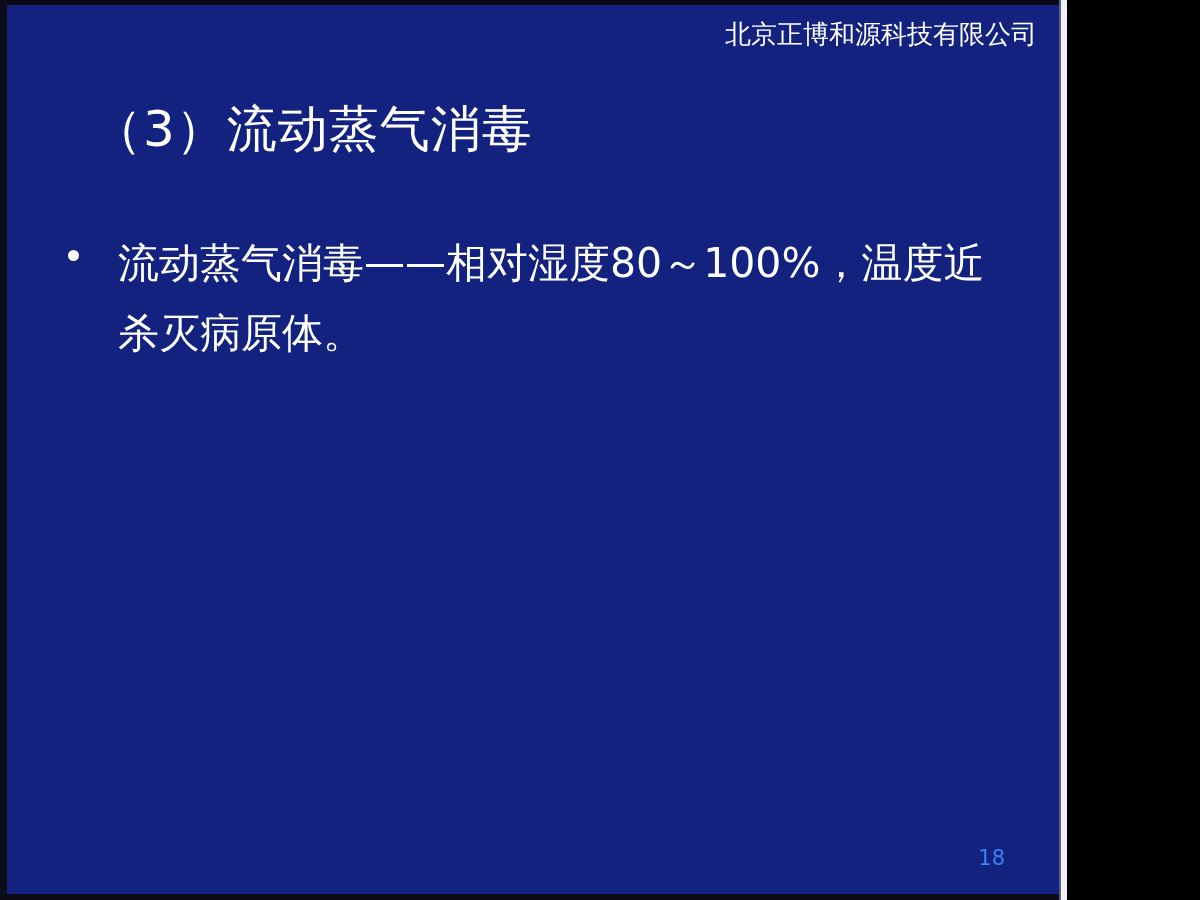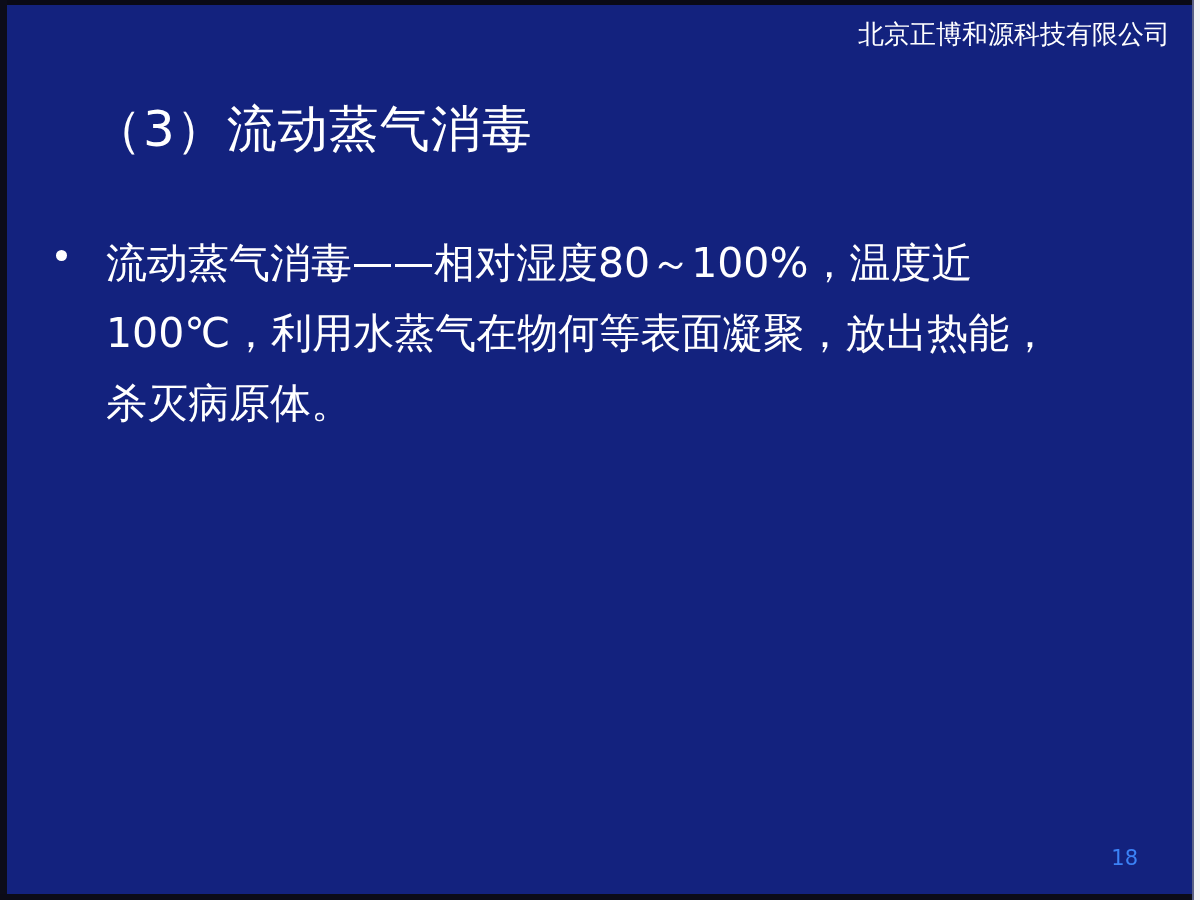--- a/index.html
+++ b/index.html
@@ -3,21 +3,21 @@
 <meta charset="utf-8">
 <style>
   html, body {
     margin: 0;
     padding: 0;
     background: #000000;
   }
 
   .slide {
     position: relative;
-    width: 1200px;
+    width: 1067px;
     height: 900px;
     background: #13227E;
     overflow: hidden;
     font-family: "DejaVu Sans", "Liberation Sans", sans-serif;
     box-sizing: border-box;
     padding-left: 40px;
   }
 
   
   .edge-top {
@@ -70,21 +70,21 @@
     font-size: 50px;
     line-height: 62px;
     color: #ffffff;
     white-space: nowrap;
     font-weight: 400;
     letter-spacing: 1px;
   }
 
   .body-block {
     position: absolute;
-    left: 50px;
+    left: 62px;
     top: 228px;
     width: 1080px;
   }
 
   .bullet-row {
     position: relative;
     display: block;
   }
 
   .bullet-marker {
@@ -134,21 +134,20 @@
 
   <div class="company-header">北京正博和源科技有限公司</div>
 
   <h1 class="slide-title">（3）流动蒸气消毒</h1>
 
   <div class="body-block">
     <div class="bullet-row">
       <span class="bullet-marker"></span>
       <p class="bullet-text">
         <span class="ln">流动蒸气消毒——相对湿度80～100%，温度近</span>
-        <span class="ln">100℃，利用水蒸气在物何等表面凝聚，放出热能，</span>
         <span class="ln">杀灭病原体。</span>
       </p>
     </div>
   </div>
 
   <div class="page-number">18</div>
 
 </div>
 
 </body></html>

